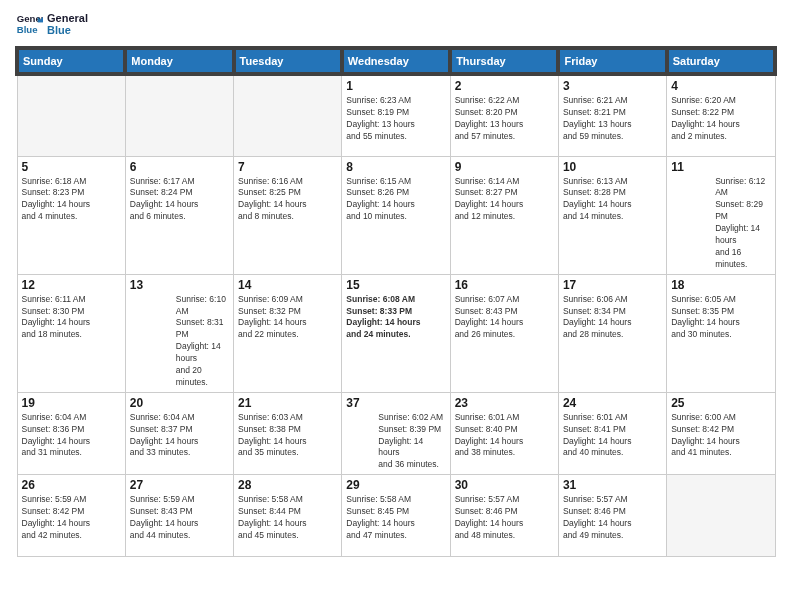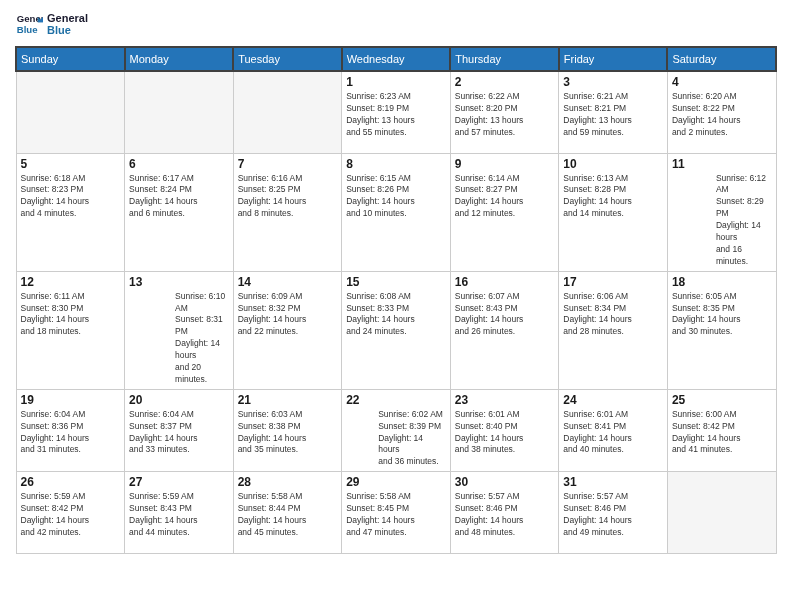--- a/index.html
+++ b/index.html
@@ -44,24 +44,24 @@
     }
     .calendar {
       width: 100%;
       border-collapse: collapse;
       table-layout: fixed;
     }
     .calendar th {
       background: #2474b8;
       color: #fff;
       font-size: 11px;
-      font-weight: normal;
+      font-weight: bold;
       padding: 5px 4px;
       text-align: left;
-      border: 2px solid #404040;
+      border: 4px solid #404040;
     }
     .calendar td {
       border: 1px solid #ccc;
       vertical-align: top;
       padding: 3px 4px;
       font-size: 9px;
       color: #333;
       background: #fff;
       height: 82px;
     }
@@ -213,21 +213,21 @@
           </td>
           <td>
             <div class="day-number">14</div>
             <div class="cell-text" style="white-space: pre-line;">Sunrise: 6:09 AM
 Sunset: 8:32 PM
 Daylight: 14 hours
 and 22 minutes.</div>
           </td>
           <td>
             <div class="day-number">15</div>
-            <div class="cell-text" style="white-space: pre-line;">Sunrise: 6:08 AM
+            <div class="cell-text" style="white-space: pre-line; font-weight: bold;">Sunrise: 6:08 AM
 Sunset: 8:33 PM
 Daylight: 14 hours
 and 24 minutes.</div>
           </td>
           <td>
             <div class="day-number">16</div>
             <div class="cell-text" style="white-space: pre-line;">Sunrise: 6:07 AM
 Sunset: 8:43 PM
 Daylight: 14 hours
 and 26 minutes.</div>
@@ -263,21 +263,21 @@
 and 33 minutes.</div>
           </td>
           <td>
             <div class="day-number">21</div>
             <div class="cell-text" style="white-space: pre-line;">Sunrise: 6:03 AM
 Sunset: 8:38 PM
 Daylight: 14 hours
 and 35 minutes.</div>
           </td>
           <td>
-            <div class="day-number">22</div>
+            <div class="day-number">37</div>
             <div class="cell-text" style="white-space: pre-line; margin-left: 32px;">Sunrise: 6:02 AM
 Sunset: 8:39 PM
 Daylight: 14 hours
 and 36 minutes.</div>
           </td>
           <td>
             <div class="day-number">23</div>
             <div class="cell-text" style="white-space: pre-line;">Sunrise: 6:01 AM
 Sunset: 8:40 PM
 Daylight: 14 hours

